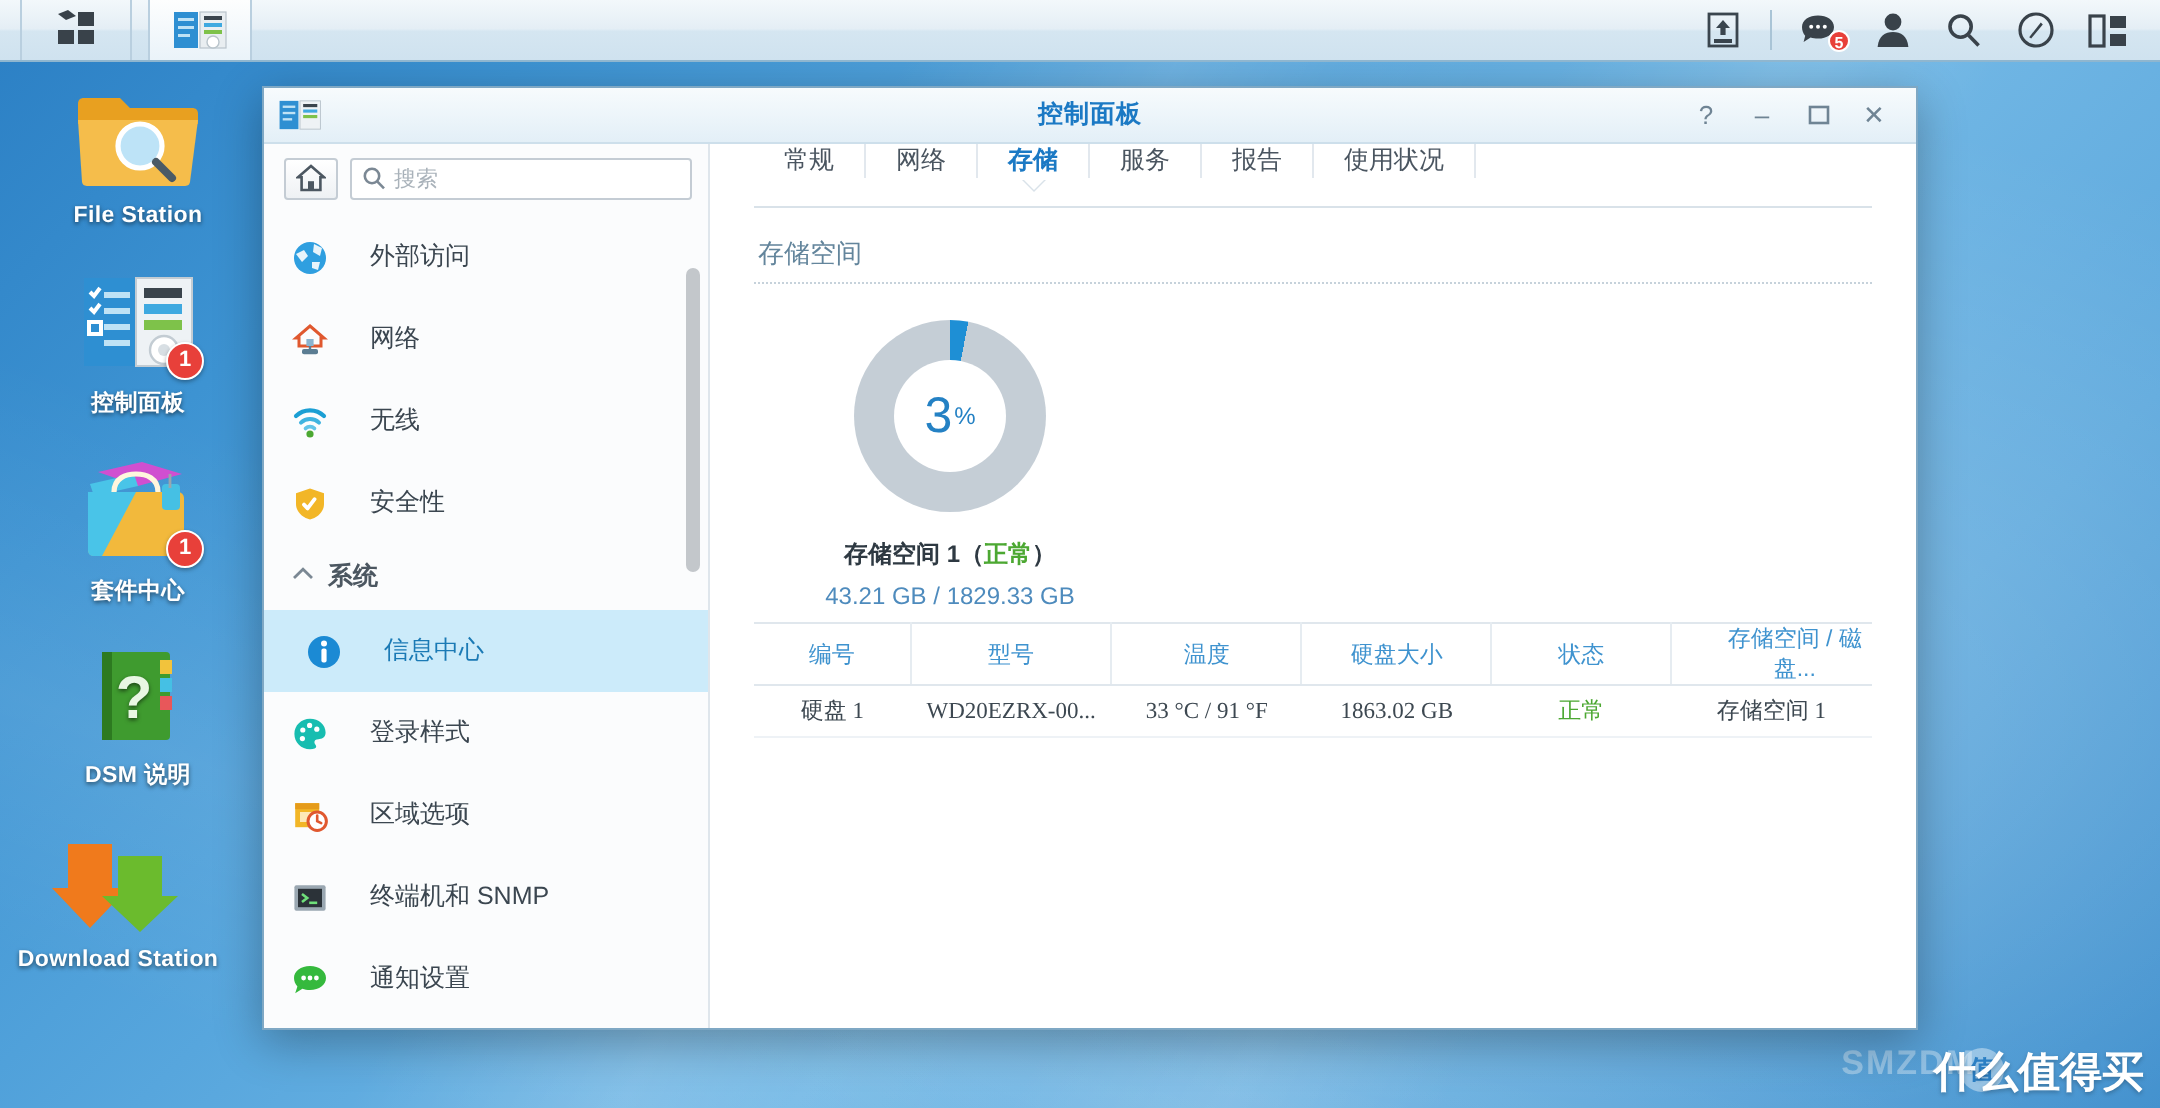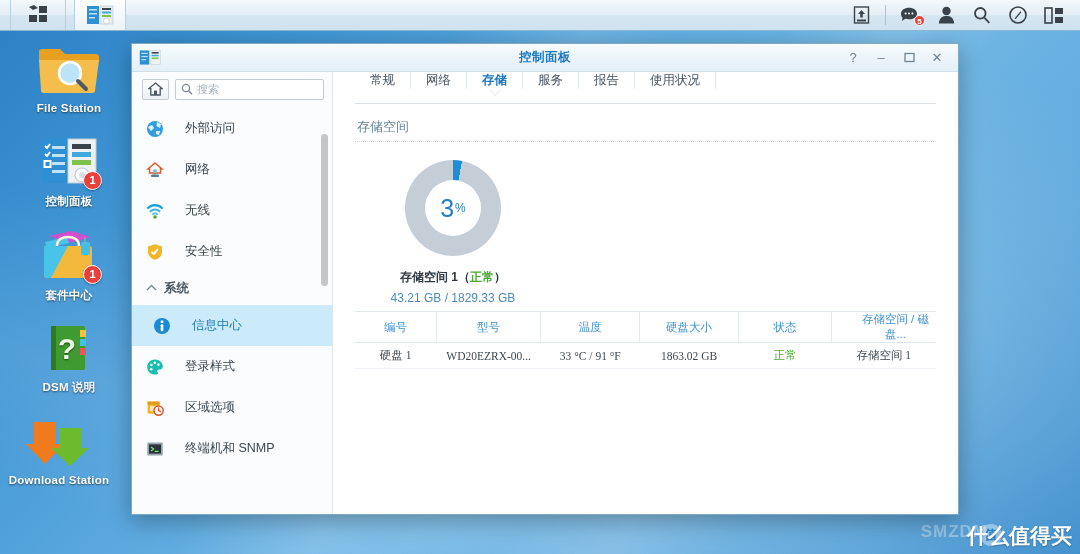--- a/index.html
+++ b/index.html
@@ -91,21 +91,21 @@
   .win-ctrls { margin-left: auto; display: flex; align-items: center; padding-right: 8px; gap: 2px; z-index: 2; }
   .win-ctrl {
     width: 26px; height: 22px; display: flex; align-items: center; justify-content: center;
     color: #6f8494; font-size: 13px;
   }
 
   .body-row { flex: 1; display: flex; min-height: 0; }
 
   
   .sidebar {
-    width: 201px; background: #fbfcfd; border-right: 1px solid #dfe6ec;
+    width: 223px; background: #fbfcfd; border-right: 1px solid #dfe6ec;
     display: flex; flex-direction: column; position: relative;
   }
   .side-top {
     height: 34px; display: flex; align-items: center; gap: 6px;
     padding: 0 8px 0 10px;
   }
   .home-btn {
     width: 27px; height: 21px; border: 1px solid #c4ccd4; border-radius: 2px;
     background: linear-gradient(to bottom,#ffffff,#eef1f4);
     display: flex; align-items: center; justify-content: center;
@@ -503,20 +503,31 @@
             <svg width="18" height="18" viewBox="0 0 18 18">
               <rect x="1.2" y="2.6" width="15.6" height="12.8" rx="1" fill="#9aa7b1"></rect>
               <rect x="3" y="4.4" width="12" height="9.2" fill="#2b3238"></rect>
               <path d="M5 7 L7.6 9 L5 11" fill="none" stroke="#6fe07a" stroke-width="1.3"></path>
               <line x1="8.6" y1="11.4" x2="12.6" y2="11.4" stroke="#6fe07a" stroke-width="1.3"></line>
             </svg>
           </span>
           <span>终端机和 SNMP</span>
         </div>
 
+        <div class="side-item">
+          <span class="ico">
+            <svg width="18" height="18" viewBox="0 0 18 18">
+              <path d="M9 2 C13.6 2 17 4.7 17 8 C17 11.3 13.6 14 9 14 C7.6 14 6.3 13.8 5.2 13.4 L1.6 15.6 L2.7 12.2 C1.6 11 1 9.6 1 8 C1 4.7 4.4 2 9 2 Z" fill="#35b93d"></path>
+              <circle cx="5.8" cy="8" r="1.2" fill="#ffffff"></circle>
+              <circle cx="9" cy="8" r="1.2" fill="#ffffff"></circle>
+              <circle cx="12.2" cy="8" r="1.2" fill="#ffffff"></circle>
+            </svg>
+          </span>
+          <span>通知设置</span>
+        </div>
 
         <div class="side-item">
           
           
         </div>
 
         <div class="side-scroll"></div>
       </div>
     </div>
 

